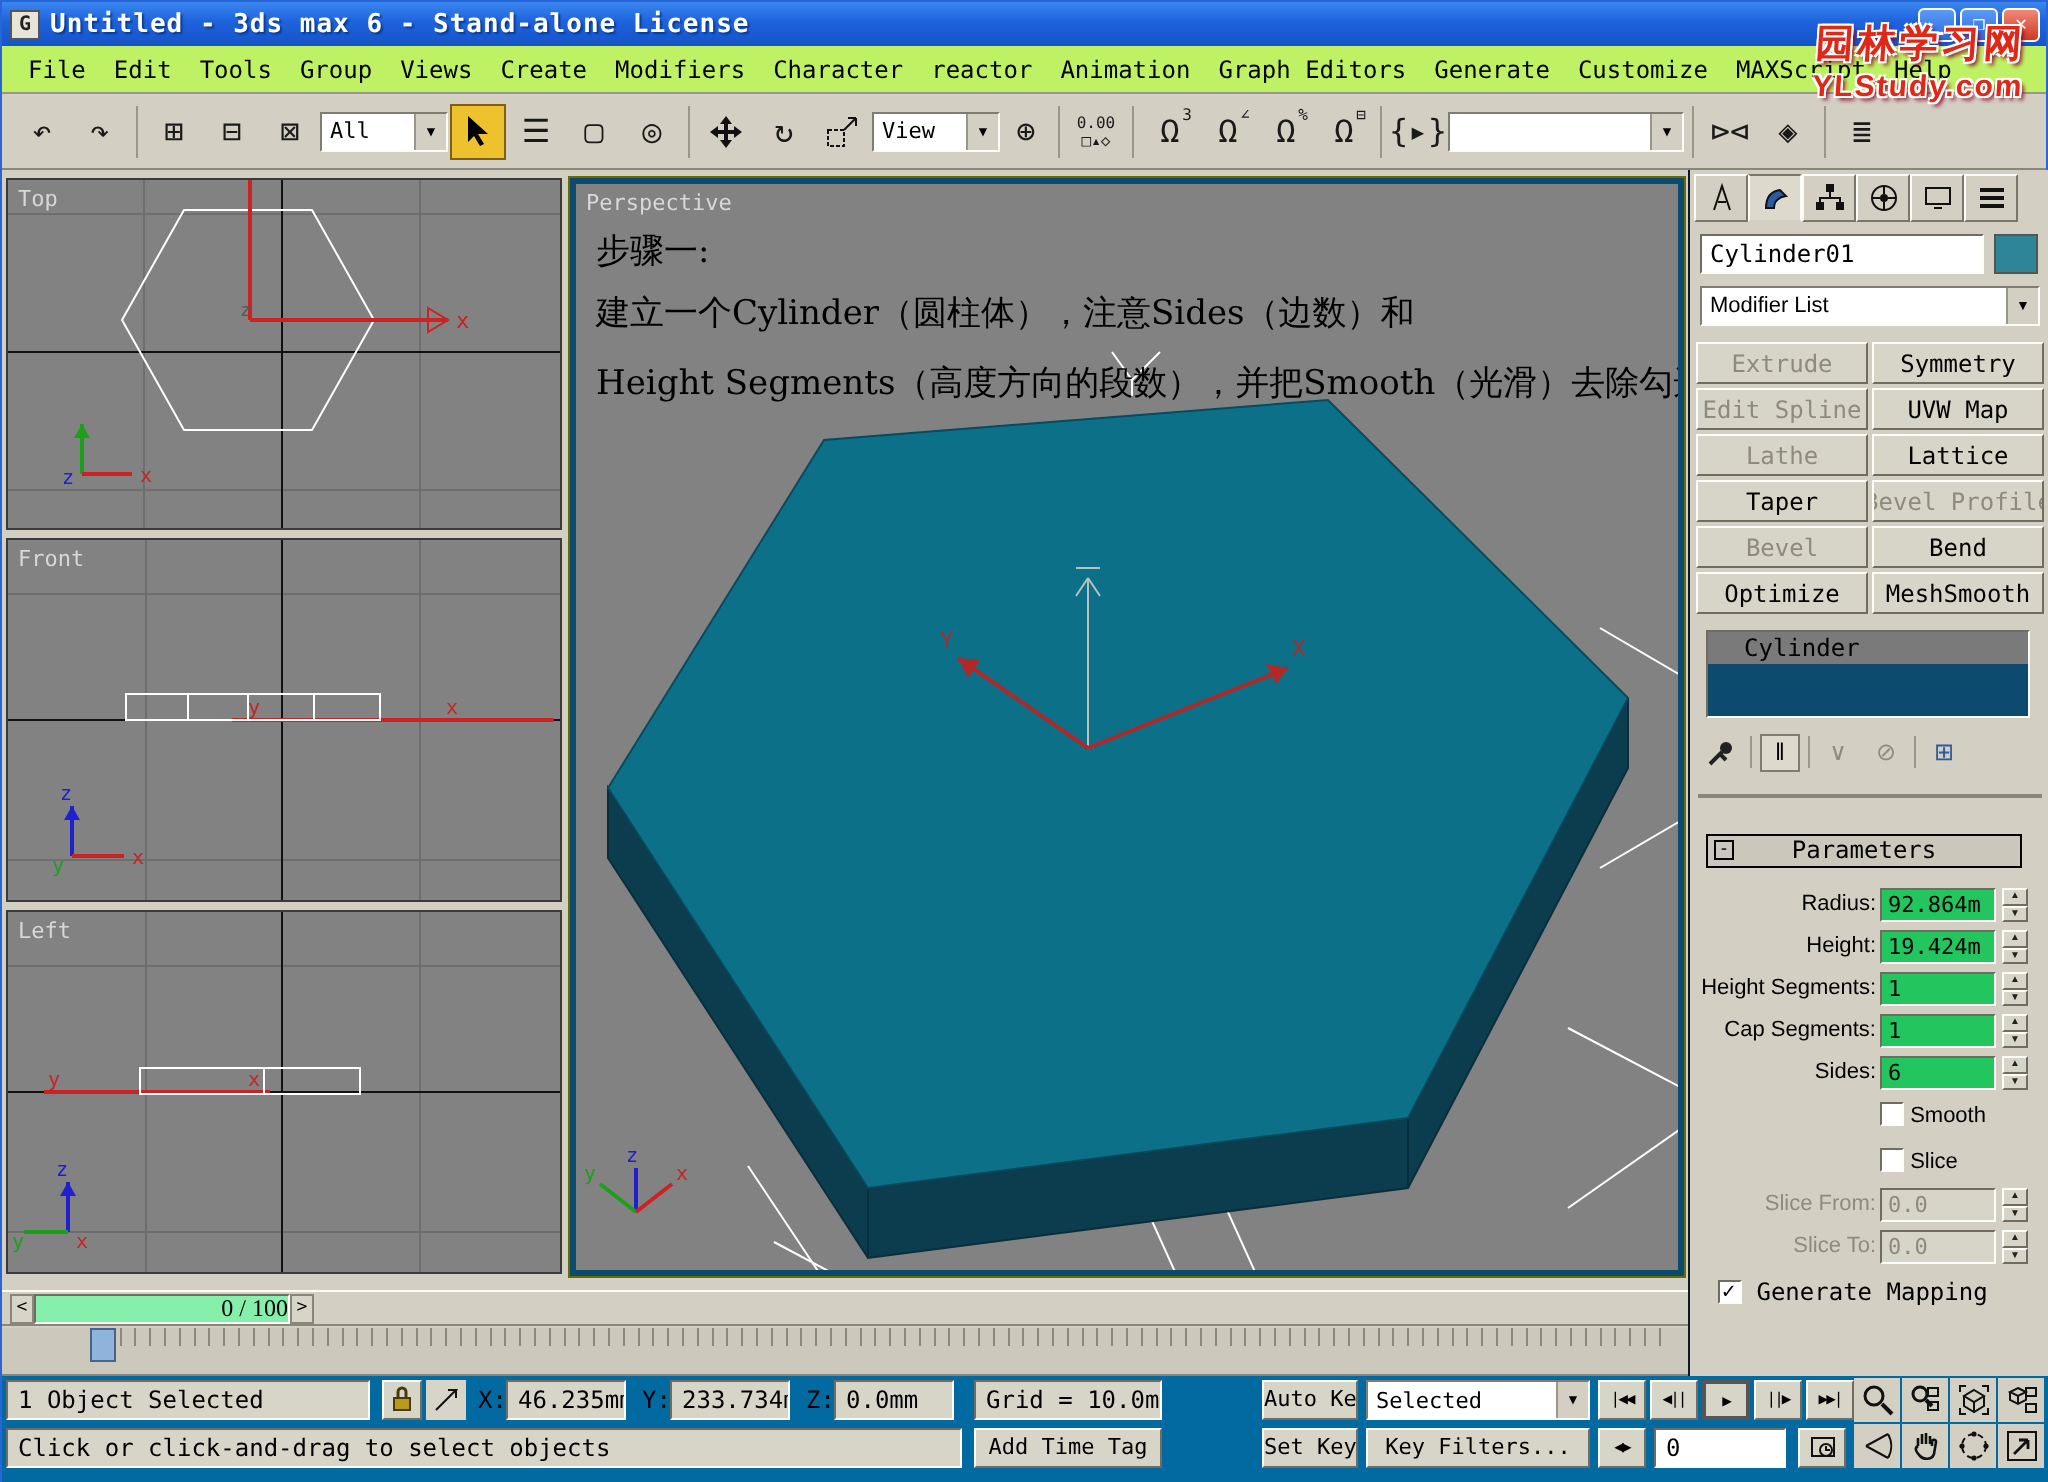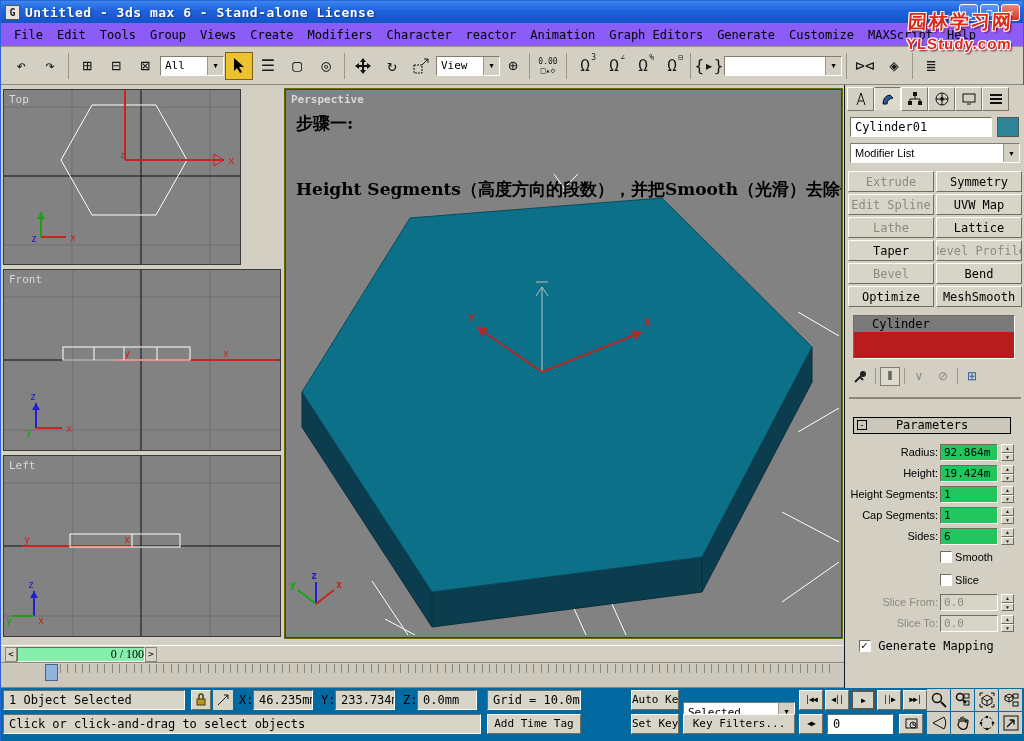--- a/index.html
+++ b/index.html
@@ -18,21 +18,21 @@
   .winbtn { width:19px; height:17px; border:1px solid #fff; border-radius:3px; color:#fff; font-size:10px;
     line-height:15px; text-align:center; background:linear-gradient(180deg,#5a9af4,#2a6ae0); }
   .winbtn.close { background:linear-gradient(180deg,#f08878,#d03820); }
 
   .watermark { position:absolute; right:10px; top:8px; z-index:50; text-align:center;
     font-family:"Liberation Sans", sans-serif; font-weight:bold; color:#e02818; transform:skewX(-4deg);
     text-shadow:-1px -1px 0 #fff,1px -1px 0 #fff,-1px 1px 0 #fff,1px 1px 0 #fff,2px 2px 2px #802; }
   .watermark .w1 { font-size:19px; letter-spacing:2px; }
   .watermark .w2 { font-size:15px; letter-spacing:1px; }
 
-  .menubar { position:absolute; left:0; top:22px; width:100%; height:24px; background:#8b5cf6;
+  .menubar { position:absolute; left:0; top:22px; width:100%; height:24px; background:#bef264;
     border-bottom:1px solid #9a968a; display:flex; align-items:center; padding-left:6px; }
   .menubar .mitem { padding:2px 7px; font-size:12px; white-space:nowrap; }
 
   .toolbar { position:absolute; left:0; top:46px; width:100%; height:38px; background:#d3cfc3;
     border-bottom:1px solid #8a867a; display:flex; align-items:center; padding-left:6px; gap:1px; }
   .tsep { width:1px; height:26px; background:#9a968a; margin:0 3px; flex:none; }
   .tbtn { width:28px; height:28px; flex:none; display:flex; align-items:center; justify-content:center;
     font-size:16px; color:#1a1a1a; background:#d3cfc3; position:relative; }
   .tbtn.small { width:24px; }
   .tbtn.active { background:#eec12e; border:1px solid #806010; }
@@ -40,21 +40,21 @@
     display:flex; align-items:center; flex:none; position:relative; font-size:11px; }
   .combo .cval { flex:1; padding:0 4px; overflow:hidden; white-space:nowrap; }
   .combo .carr { width:16px; height:100%; background:#d3cfc3; border-left:1px solid #9a968a;
     display:flex; align-items:center; justify-content:center; }
   .carr::before { content:"▼"; font-size:7px; }
   .tbtn sup { position:absolute; top:1px; right:3px; font-size:8px; }
 
   
   .vp { position:absolute; background:#828282; border:1px solid #3a3a3a; overflow:hidden; }
   .vp-label { position:absolute; left:5px; top:3px; color:#d8d8d8; font-size:11px; z-index:5; }
-  #vp-persp { border:1px solid #0c4a6e; outline:1px solid #6a6a00;font-weight:bold; }
+  #vp-persp { border:3px solid #0c4a6e; outline:1px solid #6a6a00; }
   .tut { position:absolute; left:10px; color:#000000; z-index:6;
     font-family:"DejaVu Serif","Liberation Serif",serif; font-size:17px; white-space:nowrap; }
 
   
   #cmdpanel { position:absolute; left:843px; top:84px; width:207px; height:603px; background:#d3cfc3;
     border-left:1px solid #0f172a; font-family:"Liberation Sans", sans-serif; font-size:11px; }
   .tabs { position:absolute; left:2px; top:2px; display:flex; }
   .tab { width:27px; height:24px; border:1px solid; border-color:#fdfdf8 #7a766a #7a766a #fdfdf8;
     background:#d3cfc3; display:flex; align-items:center; justify-content:center; }
   .tab.sel { border-color:#7a766a #fdfdf8 #d3cfc3 #fdfdf8; background:#ddd9cd; }
@@ -62,21 +62,21 @@
     border:1px solid; border-color:#706c60 #fdfdf8 #fdfdf8 #706c60; font-family:"DejaVu Sans Mono",monospace;
     font-size:12px; line-height:18px; padding-left:4px; }
   .swatch { position:absolute; left:152px; top:32px; width:22px; height:20px; border:1px solid #555; }
   .mlist { position:absolute; left:5px; top:58px; width:170px; }
   .modgrid { position:absolute; left:3px; top:86px; width:176px; display:grid;
     grid-template-columns:86px 86px; gap:2px; }
   .mbtn { height:21px; background:#d7d4c8; border:1px solid; border-color:#fdfdf8 #706c60 #706c60 #fdfdf8;
     font-family:"DejaVu Sans Mono",monospace; font-size:12px; display:flex; align-items:center;
     justify-content:center; overflow:hidden; white-space:nowrap; }
   .mbtn.dis { color:#8e8a7e; }
-  .stackbox { position:absolute; left:8px; top:230px; width:162px; height:44px; background:#b91c1c;
+  .stackbox { position:absolute; left:8px; top:230px; width:162px; height:44px; background:#0c4a6e;
     border:1px solid; border-color:#706c60 #fdfdf8 #fdfdf8 #706c60; }
   .stackrow { height:16px; background:#7a7a7a; color:#000; font-family:"DejaVu Sans Mono",monospace;
     font-size:12px; padding-left:18px; line-height:16px; }
   .stacktools { position:absolute; left:6px; top:280px; width:170px; height:22px; display:flex;
     align-items:center; gap:4px; }
   .stbtn { width:20px; height:19px; display:flex; align-items:center; justify-content:center; font-size:12px; }
   .stbtn.boxed { border:1px solid #807c70; background:#ddd9cd; }
   .ssep { width:1px; height:16px; background:#9a968a; }
   .pdivider { position:absolute; left:4px; top:312px; width:172px; border-top:2px solid #8a867a; }
 
@@ -227,21 +227,21 @@
       <span class="cval"></span>
         <span class="carr"></span>
     </div>
     <div class="tsep"></div>
     <div class="tbtn">⊳⊲</div>
     <div class="tbtn">◈</div>
     <div class="tsep"></div>
     <div class="tbtn">≣</div>
   </div>
 
-  <div class="vp" id="vp-top" style="left:2px;top:88px;width:238px;height:176px;">
+  <div class="vp" id="vp-top" style="left:2px;top:88px;width:278px;height:176px;">
     <div class="vp-label">Top</div>
     <svg width="278" height="176" viewBox="0 0 278 176">
       <line x1="68" y1="0" x2="68" y2="176" stroke="#6e6e6e"></line>
       <line x1="206" y1="0" x2="206" y2="176" stroke="#6e6e6e"></line>
       <line x1="0" y1="17" x2="278" y2="17" stroke="#6e6e6e"></line>
       <line x1="0" y1="155" x2="278" y2="155" stroke="#6e6e6e"></line>
       <line x1="137" y1="0" x2="137" y2="176" stroke="#111"></line>
       <line x1="0" y1="86" x2="278" y2="86" stroke="#111"></line>
       <polygon points="57,70 88,15 152,15 183,70 152,125 88,125" fill="none" stroke="#fff"></polygon>
       <line x1="121" y1="0" x2="121" y2="70" stroke="#cc2222" stroke-width="2"></line>
@@ -301,20 +301,21 @@
       <line x1="8" y1="160" x2="30" y2="160" stroke="#1ca01c" stroke-width="2"></line>
       <text x="2" y="168" fill="#1ca01c" font-size="10">y</text>
       <text x="34" y="168" fill="#cc2222" font-size="10">x</text>
       <text x="24" y="132" fill="#2020d0" font-size="10">z</text>
     </svg>
   </div>
 
   <div class="vp" id="vp-persp" style="left:284px;top:88px;width:557px;height:549px;">
     <div class="vp-label">Perspective</div>
     <div class="tut" style="top:22px;">步骤一:</div>
+    <div class="tut" style="top:53px;">建立一个Cylinder（圆柱体），注意Sides（边数）和</div>
     <div class="tut" style="top:88px;">Height Segments（高度方向的段数），并把Smooth（光滑）去除勾选。</div>
     <svg width="553" height="545" viewBox="0 0 553 545">
 
       <line x1="268" y1="84" x2="278" y2="98" stroke="#fff"></line>
       <line x1="292" y1="84" x2="278" y2="98" stroke="#fff"></line>
       <line x1="278" y1="98" x2="278" y2="106" stroke="#fff"></line>
       <line x1="512" y1="222" x2="553" y2="246" stroke="#fff"></line>
       <line x1="512" y1="342" x2="553" y2="318" stroke="#fff"></line>
       <line x1="496" y1="422" x2="553" y2="452" stroke="#fff"></line>
       <line x1="86" y1="491" x2="122" y2="545" stroke="#fff"></line>
@@ -530,21 +531,21 @@
           </svg>
       </div>
       <span class="coordlab" style="left:238px">X:</span>
       <div class="panel" style="left:252px;width:60px">46.235mm</div>
       <span class="coordlab" style="left:320px">Y:</span>
       <div class="panel" style="left:334px;width:60px">233.734m</div>
       <span class="coordlab" style="left:402px">Z:</span>
       <div class="panel" style="left:416px;width:60px">0.0mm</div>
       <div class="panel" style="left:486px;width:94px">Grid = 10.0mm</div>
       <div class="sbtn" style="left:630px;width:48px">Auto Key</div>
-      <div class="combo" style="position:absolute;left:682px;top:12px;width:112px">
+      <div class="combo" style="position:absolute;left:682px;top:0;width:112px">
         <span class="cval">Selected</span>
           <span class="carr"></span>
       </div>
       <div class="pbtn" style="left:798px">|◀◀</div>
       <div class="pbtn" style="left:824px">◀||</div>
       <div class="pbtn" style="left:850px;border:2px solid #555">▶</div>
       <div class="pbtn" style="left:876px">||▶</div>
       <div class="pbtn" style="left:902px">▶▶|</div>
     </div>
     <div class="srow" style="top:26px">

